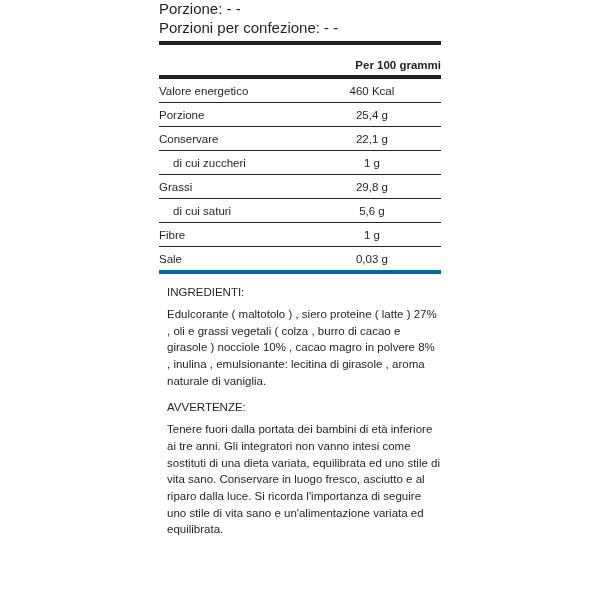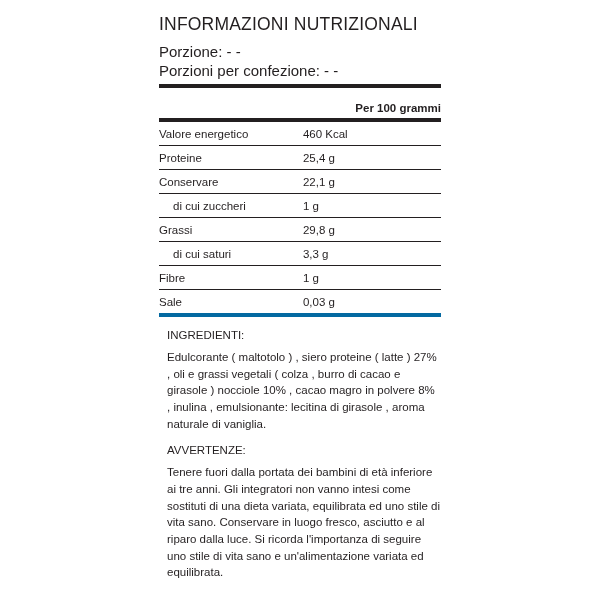--- a/index.html
+++ b/index.html
@@ -59,21 +59,21 @@
     border-bottom: 4px solid #231f20;
     padding-bottom: 4px;
     font-weight: bold;
     font-size: 11.5px;
     text-align: right;
   }
   table.nutri tr:last-child td {
     border-bottom: 4px solid #0369a1;
   }
   td.val {
-    text-align: left;
+    text-align: center;
     white-space: nowrap;
   }
   td.lbl.indent {
     padding-left: 14px;
   }
   .section {
     margin: 12px 12px 0 20px;
   }
   .section-title {
     font-size: 11.5px;
@@ -82,21 +82,20 @@
   .section-body {
     font-size: 11.5px;
     line-height: 1.45;
   }
 </style>
 </head>
 <body>
 
 <div class="panel">
 
-  <div class="title">INFORMAZIONI NUTRIZIONALI</div>
 
   <div class="serving-line">
     <span>Porzione:</span>
     <span>- -</span>
   </div>
   <div class="serving-line">
     <span>Porzioni per confezione:</span>
     <span>- -</span>
   </div>
 
@@ -106,38 +105,38 @@
     <tbody>
       <tr class="header-row">
         <td></td>
         <td class="val">Per 100 grammi</td>
       </tr>
       <tr>
         <td class="lbl">Valore energetico</td>
         <td class="val">460 Kcal</td>
       </tr>
       <tr>
-        <td class="lbl">Proteine</td>
+        <td class="lbl">Porzione</td>
         <td class="val">25,4 g</td>
       </tr>
       <tr>
         <td class="lbl">Conservare</td>
         <td class="val">22,1 g</td>
       </tr>
       <tr>
         <td class="lbl indent">di cui zuccheri</td>
         <td class="val">1 g</td>
       </tr>
       <tr>
         <td class="lbl">Grassi</td>
         <td class="val">29,8 g</td>
       </tr>
       <tr>
         <td class="lbl indent">di cui saturi</td>
-        <td class="val">3,3 g</td>
+        <td class="val">5,6 g</td>
       </tr>
       <tr>
         <td class="lbl">Fibre</td>
         <td class="val">1 g</td>
       </tr>
       <tr>
         <td class="lbl">Sale</td>
         <td class="val">0,03 g</td>
       </tr>
     </tbody>

